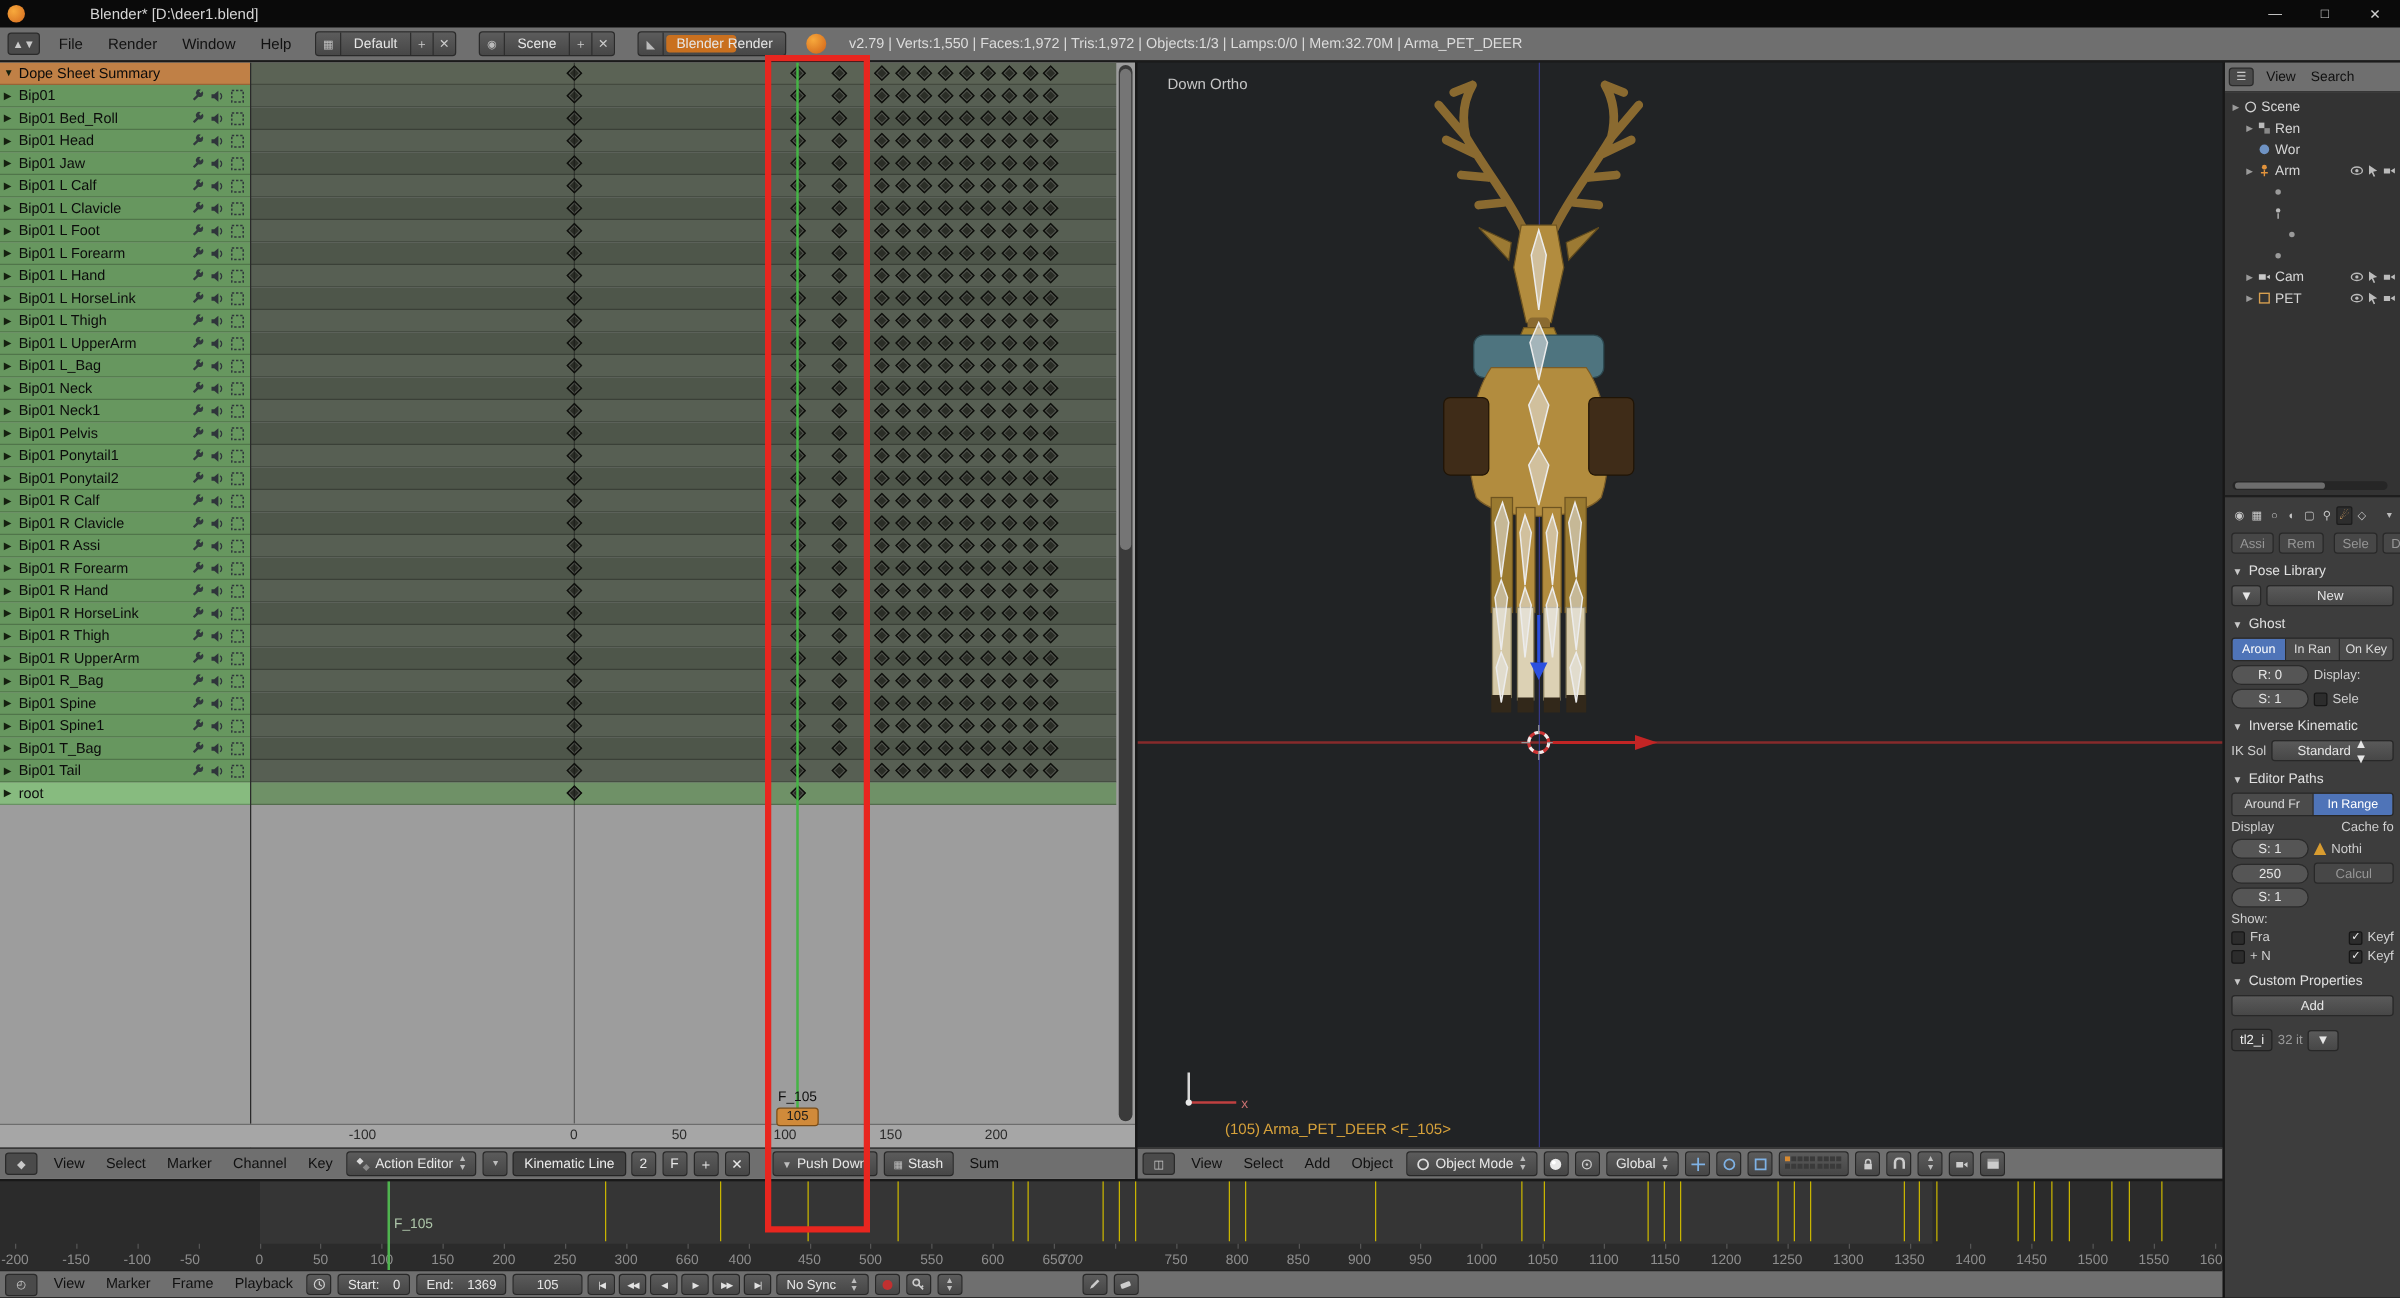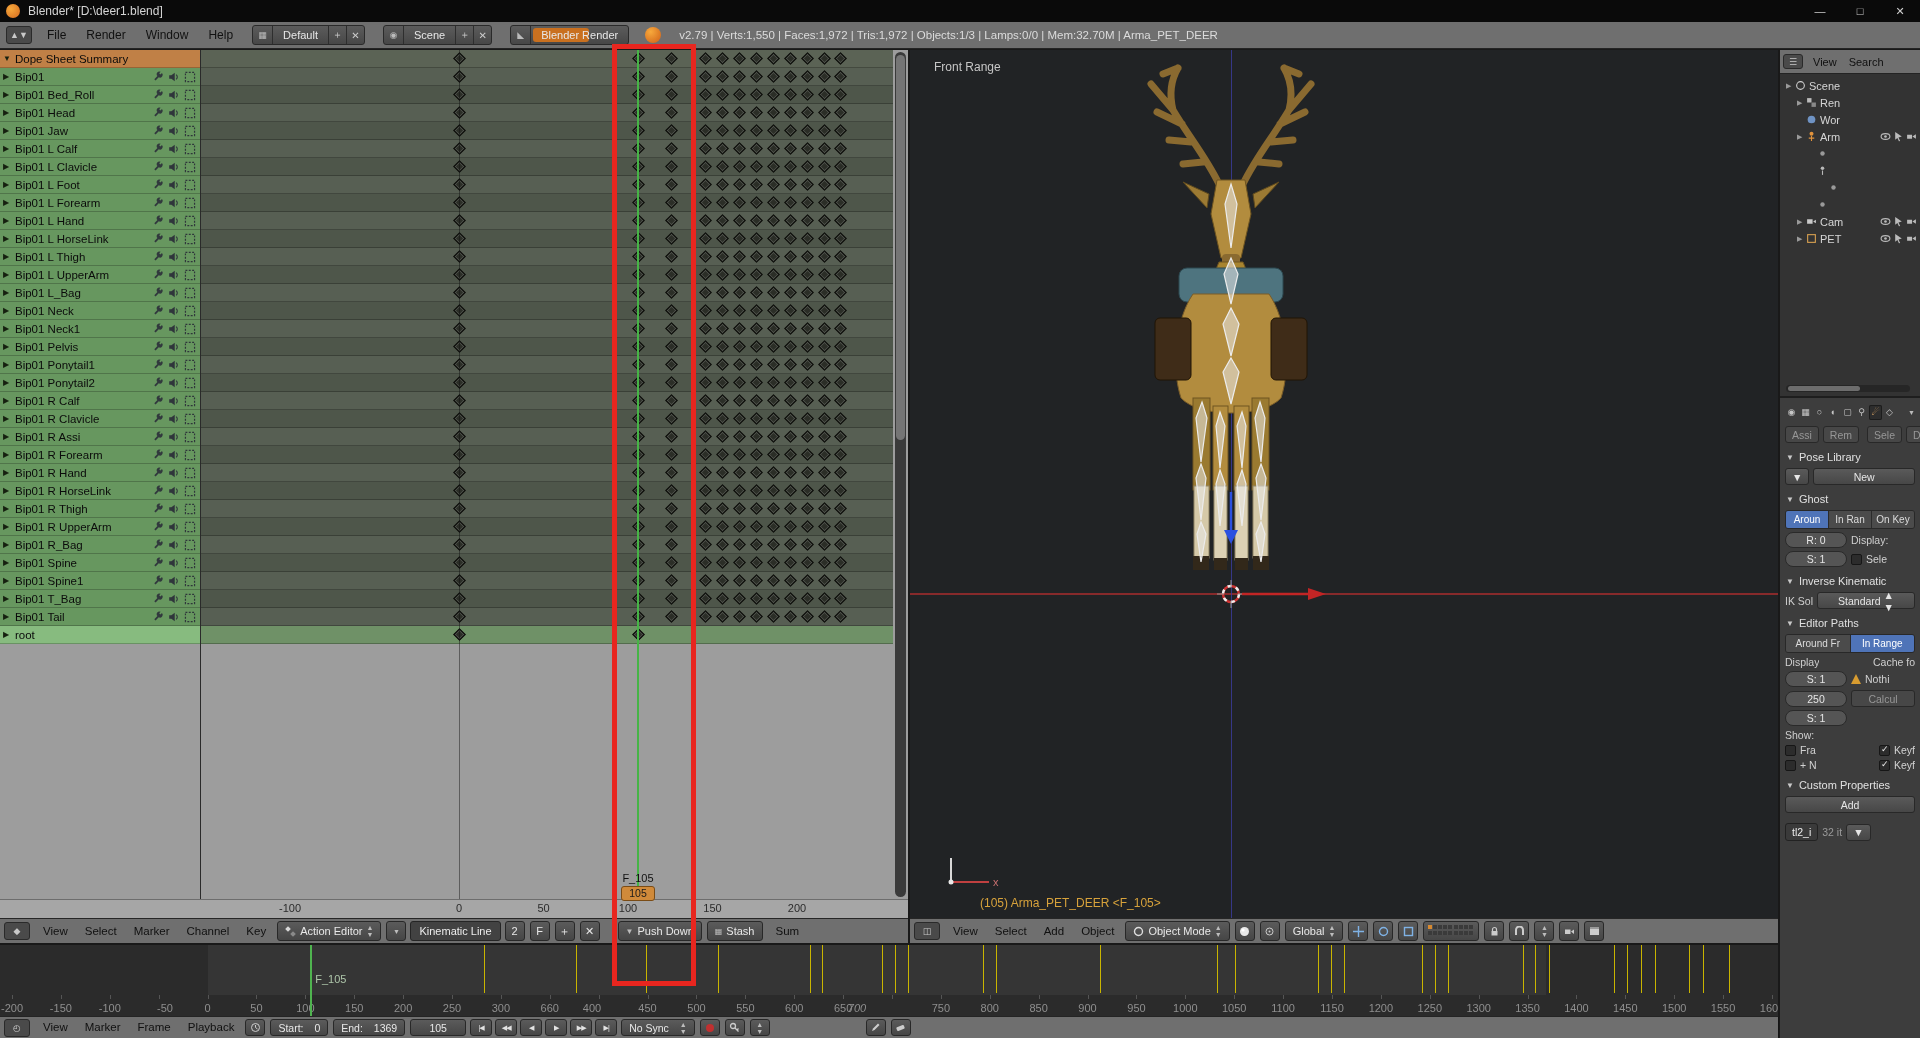--- a/index.html
+++ b/index.html
@@ -1,19 +1,19 @@
 <!DOCTYPE html>
 <html><head>
 <meta charset="utf-8">
 <style>
   *{margin:0;padding:0;box-sizing:border-box;font-family:"Liberation Sans","DejaVu Sans",sans-serif;}
   html,body{width:1920px;height:1038px;overflow:hidden;background:#141414;position:relative;font-size:12px;}
 
   
-  #titlebar{position:absolute;left:0;top:0;width:1920px;height:22px;background:#0a0a0a;display:flex;align-items:center;color:#d5d5d5;font-size:12px;}
+  #titlebar{position:absolute;left:0;top:0;width:1920px;height:22px;background:#0a0a0a;display:flex;align-items:center;color:#d5d5d5;font-size:12px;gap:44px;}
   #titlebar .blogo{width:14px;height:14px;border-radius:50%;background:radial-gradient(circle at 35% 35%,#f7a93c,#d4691e);margin:0 8px 0 6px;}
   #titlebar .wbtns{margin-left:auto;display:flex;}
   #titlebar .wbtn{width:40px;height:22px;display:flex;align-items:center;justify-content:center;color:#cfcfcf;font-size:11px;}
 
   
   #topbar{position:absolute;left:0;top:22px;width:1920px;height:28px;background:#6f6f6f;border-bottom:2px solid #242424;display:flex;align-items:center;gap:2px;padding:0 6px;}
   .menu-item{color:#111;font-size:12px;padding:0 9px;line-height:26px;cursor:default;}
   .edicon{width:26px;height:18px;background:#4a4a4a;border:1px solid #2a2a2a;border-radius:3px;display:flex;align-items:center;justify-content:center;color:#c9c9c9;font-size:9px;margin-right:4px;}
   .pill{display:inline-flex;align-items:center;height:20px;background:linear-gradient(#5c5c5c,#474747);border:1px solid #2a2a2a;border-radius:3px;color:#e7e7e7;font-size:11px;margin:0 8px;position:relative;}
   .pill .seg-ic{width:20px;height:100%;display:flex;align-items:center;justify-content:center;border-right:1px solid #2e2e2e;color:#bbb;font-size:9px;}
@@ -1192,21 +1192,21 @@
       <polygon points="84,8 66,2 66,14" fill="#c22525"></polygon>
     </svg>
 
     <svg id="gizmo" width="70" height="56" viewBox="0 0 70 56">
       <line x1="14" y1="32" x2="52" y2="32" stroke="#c04040" stroke-width="2"></line>
       <text x="56" y="36" fill="#c87070" font-size="11">x</text>
       <line x1="14" y1="32" x2="14" y2="8" stroke="#d8d8d8" stroke-width="2"></line>
       <circle cx="14" cy="32" r="2.5" fill="#e8e8e8"></circle>
     </svg>
 
-    <div id="vp-view-label">Front Range</div>
+    <div id="vp-view-label">Down Ortho</div>
     <div id="vp-info">(105) Arma_PET_DEER &lt;F_105&gt;</div>
   </div>
 
   <div class="ed-header">
     <span class="edicon">◫</span>
     <span class="hmenu">View</span>
     <span class="hmenu">Select</span>
     <span class="hmenu">Add</span>
     <span class="hmenu">Object</span>
     <span class="wdg">
@@ -1587,21 +1587,21 @@
       <span class="tl-key" style="left: 1702.58px;"></span>
       <span class="tl-key" style="left: 1728.98px;"></span>
     </div>
   <div id="tl-ruler">
       <span class="tl-tick" style="left: 12px;">-200</span>
       <span class="tl-tickmark" style="left: 12px;"></span>
       <span class="tl-tick" style="left: 60.8889px;">-150</span>
       <span class="tl-tickmark" style="left: 60.8889px;"></span>
       <span class="tl-tick" style="left: 109.778px;">-100</span>
       <span class="tl-tickmark" style="left: 109.778px;"></span>
-      <span class="tl-tick" style="left: 165px; text-align: center;">-50</span>
+      <span class="tl-tick" style="left: 152px; text-align: center;">-50</span>
       <span class="tl-tickmark" style="left: 158.667px;"></span>
       <span class="tl-tick" style="left: 207.556px;">0</span>
       <span class="tl-tickmark" style="left: 207.556px;"></span>
       <span class="tl-tick" style="left: 256.444px;">50</span>
       <span class="tl-tickmark" style="left: 256.444px;"></span>
       <span class="tl-tick" style="left: 305.333px;">100</span>
       <span class="tl-tickmark" style="left: 305.333px;"></span>
       <span class="tl-tick" style="left: 354.222px;">150</span>
       <span class="tl-tickmark" style="left: 354.222px;"></span>
       <span class="tl-tick" style="left: 403.111px;">200</span>

